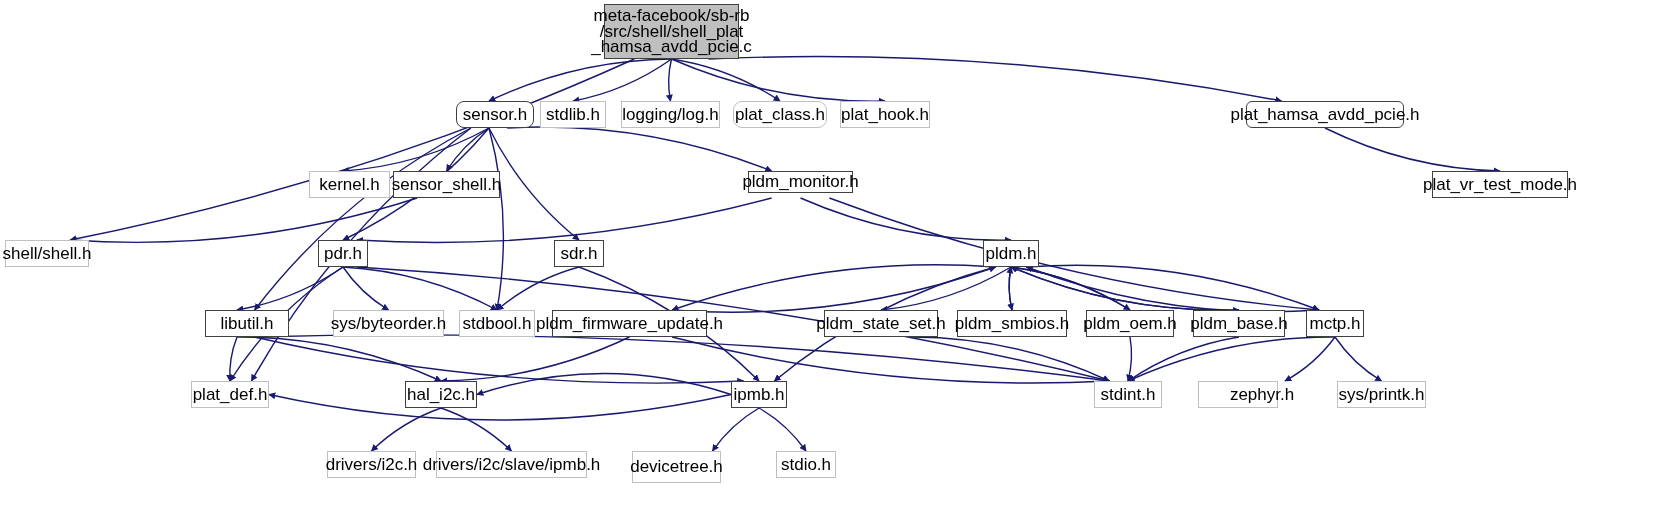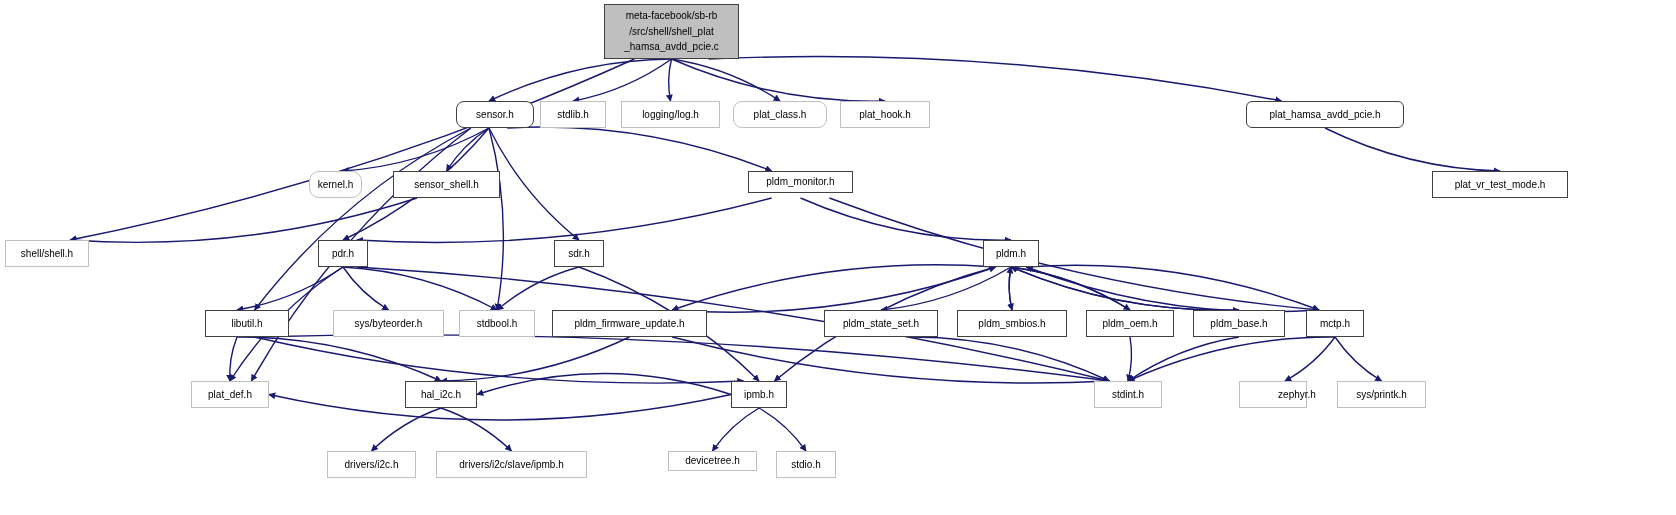--- a/index.html
+++ b/index.html
@@ -24,21 +24,21 @@
   }
   .node {
     position: absolute;
     box-sizing: border-box;
     display: flex;
     align-items: center;
     justify-content: center;
     text-align: center;
     background: #ffffff;
     color: #000000;
-    font-size: 10px;
+    font-size: 17px;
     line-height: 15.5px;
     white-space: pre;
     letter-spacing: 0px;
   }
   .node.plain {
     border: 1px solid #c0c0c0;
   }
   .node.strong {
     border: 1.5px solid #404040;
   }
@@ -125,40 +125,40 @@
       <div class="node root" style="left: 604px; top: 4px; width: 135px; height: 55px;"><span class="lbl">meta-facebook/sb-rb
 /src/shell/shell_plat
 _hamsa_avdd_pcie.c</span></div>
       <div class="node strong" style="left: 456px; top: 101px; width: 78px; height: 27px; border-radius: 8px;"><span class="lbl">sensor.h</span></div>
       <div class="node plain" style="left: 540px; top: 101px; width: 66px; height: 27px;"><span class="lbl">stdlib.h</span></div>
       <div class="node plain" style="left: 621px; top: 101px; width: 99px; height: 27px;"><span class="lbl">logging/log.h</span></div>
       <div class="node plain" style="left: 733px; top: 101px; width: 94px; height: 27px; border-radius: 9px;"><span class="lbl">plat_class.h</span></div>
       <div class="node plain" style="left: 840px; top: 101px; width: 90px; height: 27px;"><span class="lbl">plat_hook.h</span></div>
       <div class="node strong" style="left: 1246px; top: 101px; width: 158px; height: 27px; border-radius: 6px;"><span class="lbl">plat_hamsa_avdd_pcie.h</span></div>
       <div class="node strong" style="left: 1432px; top: 171px; width: 136px; height: 27px;"><span class="lbl">plat_vr_test_mode.h</span></div>
-      <div class="node plain" style="left: 309px; top: 171px; width: 53px; height: 27px; border-radius: 10px;"><span class="lbl">kernel.h</span></div>
+      <div class="node plain" style="left: 309px; top: 171px; width: 81px; height: 27px;"><span class="lbl">kernel.h</span></div>
       <div class="node strong" style="left: 393px; top: 171px; width: 107px; height: 27px;"><span class="lbl">sensor_shell.h</span></div>
       <div class="node strong" style="left: 748px; top: 171px; width: 105px; height: 22px;"><span class="lbl">pldm_monitor.h</span></div>
       <div class="node plain" style="left: 5px; top: 240px; width: 84px; height: 27px;"><span class="lbl">shell/shell.h</span></div>
       <div class="node strong" style="left: 318px; top: 240px; width: 50px; height: 27px;"><span class="lbl">pdr.h</span></div>
       <div class="node strong" style="left: 554px; top: 240px; width: 50px; height: 27px;"><span class="lbl">sdr.h</span></div>
       <div class="node strong" style="left: 983px; top: 240px; width: 56px; height: 27px;"><span class="lbl">pldm.h</span></div>
       <div class="node strong" style="left: 205px; top: 310px; width: 84px; height: 27px;"><span class="lbl">libutil.h</span></div>
       <div class="node plain" style="left: 333px; top: 310px; width: 111px; height: 27px;"><span class="lbl">sys/byteorder.h</span></div>
       <div class="node plain" style="left: 459px; top: 310px; width: 76px; height: 27px;"><span class="lbl">stdbool.h</span></div>
       <div class="node strong" style="left: 552px; top: 310px; width: 155px; height: 27px;"><span class="lbl">pldm_firmware_update.h</span></div>
       <div class="node strong" style="left: 824px; top: 310px; width: 114px; height: 27px;"><span class="lbl">pldm_state_set.h</span></div>
       <div class="node strong" style="left: 957px; top: 310px; width: 110px; height: 27px;"><span class="lbl">pldm_smbios.h</span></div>
       <div class="node strong" style="left: 1086px; top: 310px; width: 88px; height: 27px;"><span class="lbl">pldm_oem.h</span></div>
       <div class="node strong" style="left: 1193px; top: 310px; width: 92px; height: 27px;"><span class="lbl">pldm_base.h</span></div>
       <div class="node strong" style="left: 1306px; top: 310px; width: 58px; height: 27px;"><span class="lbl">mctp.h</span></div>
       <div class="node plain" style="left: 191px; top: 381px; width: 78px; height: 27px;"><span class="lbl">plat_def.h</span></div>
       <div class="node strong" style="left: 405px; top: 381px; width: 72px; height: 27px;"><span class="lbl">hal_i2c.h</span></div>
       <div class="node strong" style="left: 731px; top: 381px; width: 56px; height: 27px;"><span class="lbl">ipmb.h</span></div>
       <div class="node plain" style="left: 1094px; top: 381px; width: 68px; height: 27px;"><span class="lbl">stdint.h</span></div>
-      <div class="node plain" style="left: 1239px; top: 381px; width: 68px; height: 27px; padding-left: 48px;"><span class="lbl">zephyr.h</span></div>
+      <div class="node plain" style="left: 1198px; top: 381px; width: 80px; height: 27px; padding-left: 48px;"><span class="lbl">zephyr.h</span></div>
       <div class="node plain" style="left: 1337px; top: 381px; width: 89px; height: 27px;"><span class="lbl">sys/printk.h</span></div>
       <div class="node plain" style="left: 327px; top: 451px; width: 89px; height: 27px;"><span class="lbl">drivers/i2c.h</span></div>
       <div class="node plain" style="left: 436px; top: 451px; width: 151px; height: 27px;"><span class="lbl">drivers/i2c/slave/ipmb.h</span></div>
-      <div class="node plain" style="left: 668px; top: 451px; width: 89px; height: 20px;"><span class="lbl">devicetree.h</span></div>
+      <div class="node plain" style="left: 632px; top: 451px; width: 89px; height: 32px;"><span class="lbl">devicetree.h</span></div>
       <div class="node plain" style="left: 776px; top: 451px; width: 60px; height: 27px;"><span class="lbl">stdio.h</span></div>
     </div>
 </div>
 
 </body></html>

